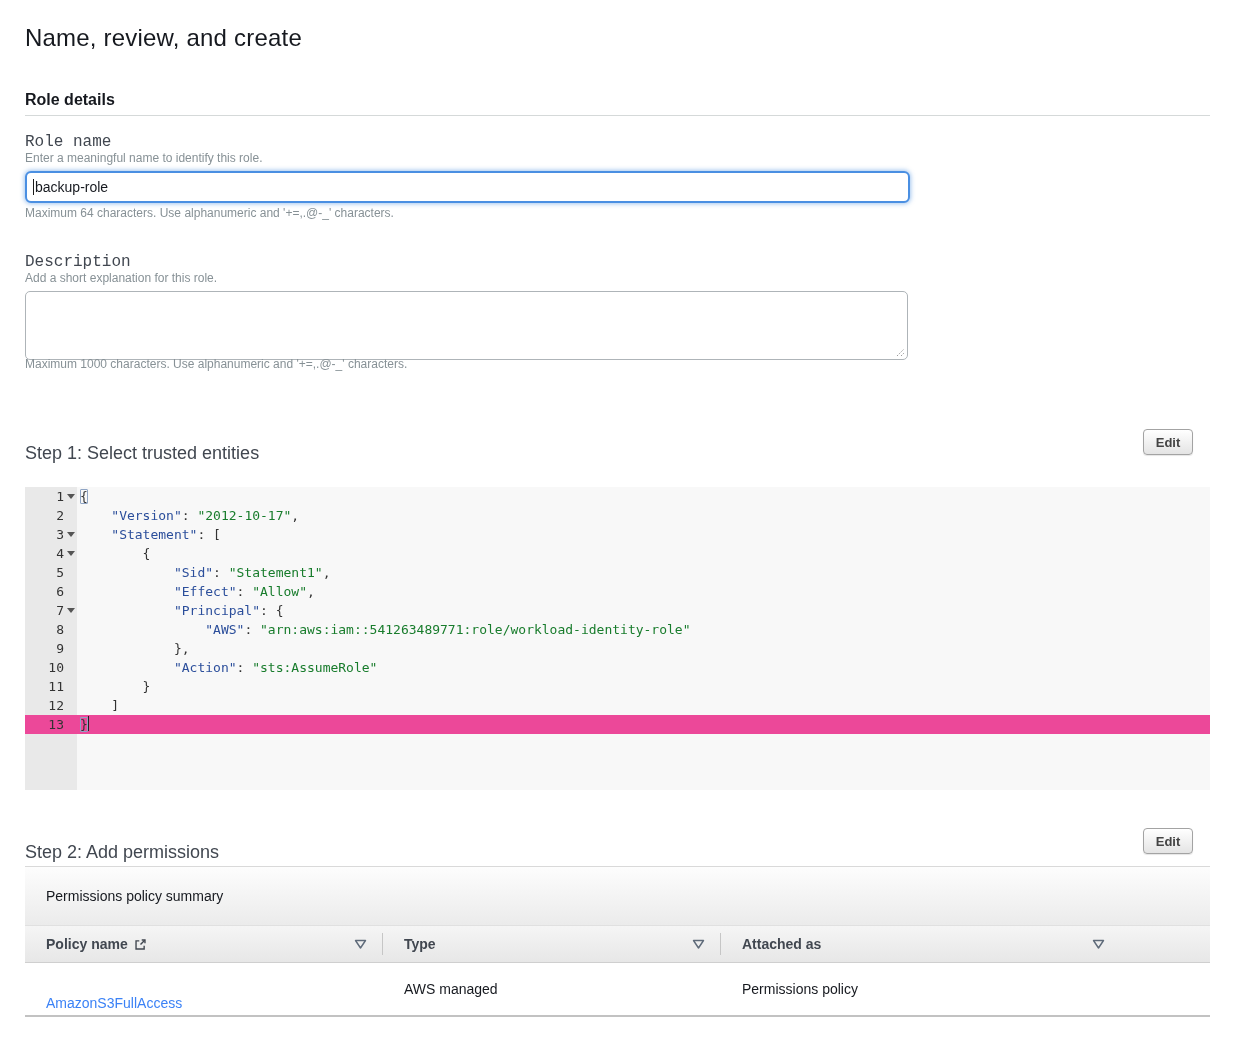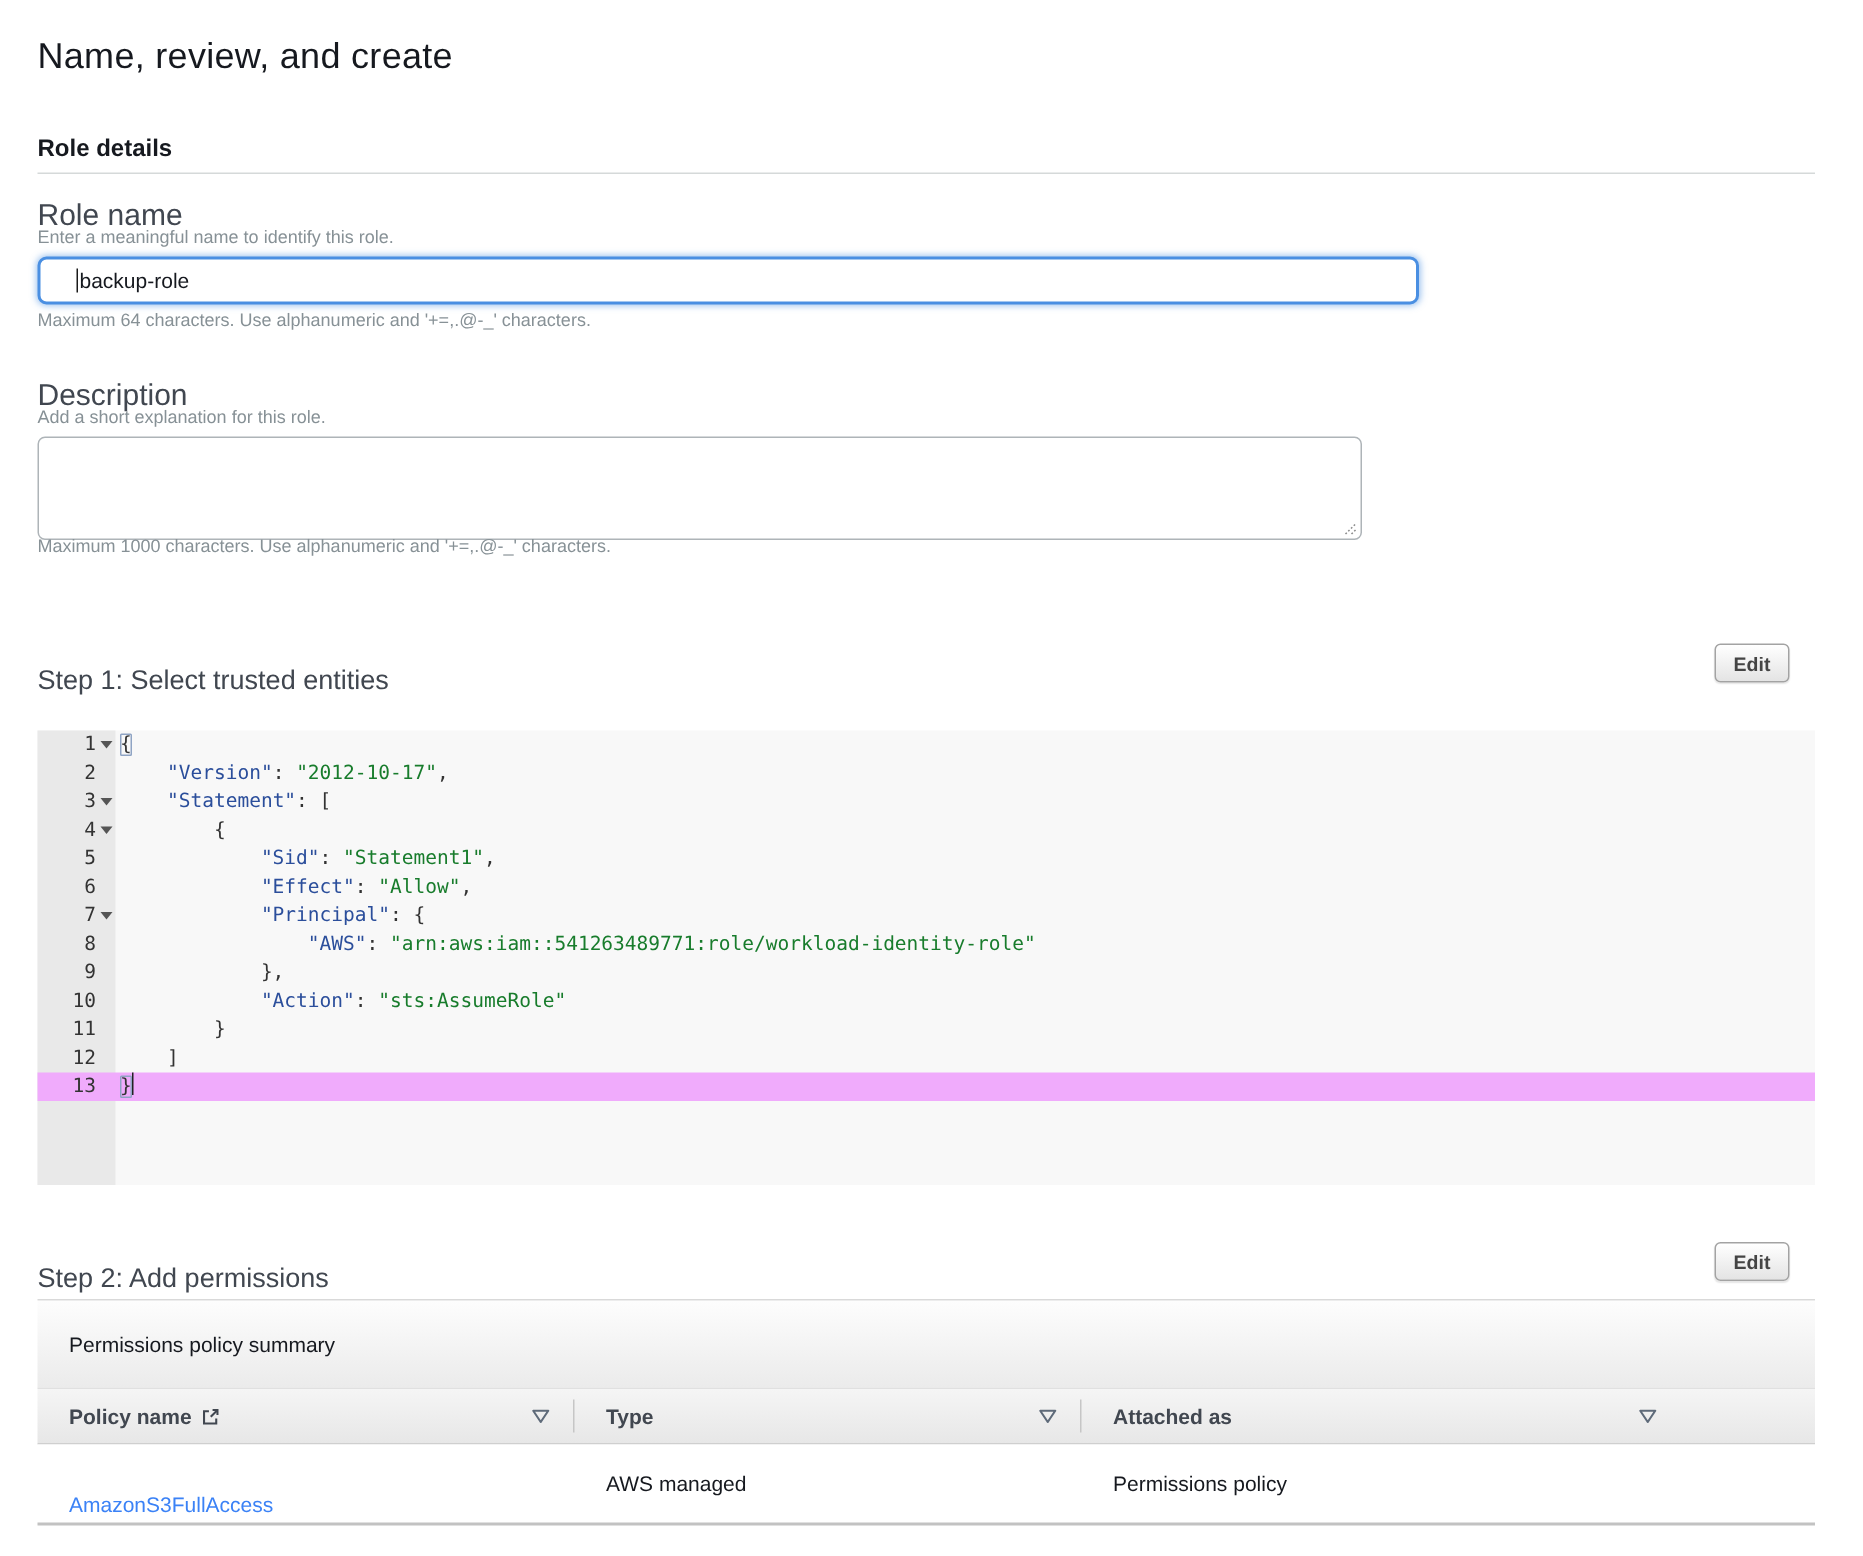--- a/index.html
+++ b/index.html
@@ -3,46 +3,46 @@
 <meta charset="utf-8">
 <style>
   html,body{margin:0;padding:0;background:#fff;}
   body{font-family:"Liberation Sans", sans-serif; color:#16191f;}
   .stage{position:relative;width:1242px;height:1037px;background:#fff;overflow:hidden;}
 
   .page-title{position:absolute;left:25px;top:8px;font-size:24px;font-weight:400;color:#16191f;letter-spacing:.2px;}
   .section-heading{position:absolute;left:25px;font-size:16px;font-weight:700;color:#16191f;}
   .divider{position:absolute;left:25px;width:1185px;height:0;border-top:1px solid #d5d9d9;}
 
-  .field-label{position:absolute;left:25px;font-size:20px;color:#414750;}
+  .field-label{position:absolute;left:25px;font-size:16px;color:#414750;font-family:Liberation Mono, monospace;}
   .field-hint{position:absolute;left:25px;font-size:12px;color:#879196;}
   .field-constraint{position:absolute;left:25px;font-size:12px;color:#879196;}
 
   .rolename-input{position:absolute;left:25px;top:171px;width:869px;height:24px;
     background:#fff;border:2px solid #4a8fe2;border-radius:6px;
     box-shadow:0 0 4px 1px rgba(74,143,226,.5);
-    font-size:14px;color:#16191f;padding:2px 24px;display:flex;align-items:center;}
+    font-size:14px;color:#16191f;padding:2px 6px;display:flex;align-items:center;}
   .text-caret{display:inline-block;width:1px;height:16px;background:#1a1a1a;margin-right:1px;}
 
   .desc-textarea{position:absolute;left:25px;top:291px;width:883px;height:69px;
     background:#fff;border:1px solid #aeb4b8;border-radius:5px;box-sizing:border-box;}
   .resize-handle{position:absolute;right:2px;bottom:2px;width:11px;height:11px;}
 
   .step-heading{position:absolute;left:25px;font-size:18px;font-weight:400;color:#414750;}
   .edit-btn{position:absolute;left:1143px;width:50px;height:26px;box-sizing:border-box;
     background:linear-gradient(to bottom,#ffffff 0%,#e4e4e4 100%);
     border:1px solid #a3a3a3;border-radius:4px;box-shadow:0 1px 1px rgba(0,0,0,.1);
     font-size:13px;font-weight:700;color:#444;display:flex;align-items:center;justify-content:center;cursor:pointer;}
 
   
   .code-editor{position:absolute;left:25px;top:487px;width:1185px;height:303px;background:#f8f8f8;
     font-family:"DejaVu Sans Mono", monospace;font-size:13px;line-height:19px;color:#333;}
   .gutter-bg{position:absolute;left:0;top:0;width:52px;height:100%;background:#e9e9e9;}
   .code-line{position:relative;display:flex;height:19px;}
-  .code-line.active{background:#f0abfc;}
+  .code-line.active{background:#ec4899;}
   .ln-gutter{flex:0 0 52px;display:flex;align-items:center;justify-content:flex-end;box-sizing:border-box;color:#333;}
   .ln-num{text-align:right;}
   .ln-fold{width:13px;height:19px;display:flex;align-items:center;justify-content:center;}
   .fold-arrow{width:0;height:0;border-left:4px solid transparent;border-right:4px solid transparent;border-top:5px solid #555;}
   .ln-code{flex:1;white-space:pre;padding-left:3px;}
   .tok-k{color:#2b4e9b;}
   .tok-s{color:#187c2c;}
   .tok-pm{outline:1px solid #8fa4c4;outline-offset:-1px;border-radius:1px;}
   .code-caret{display:inline-block;width:1px;height:15px;background:#222;vertical-align:-2px;}
 

